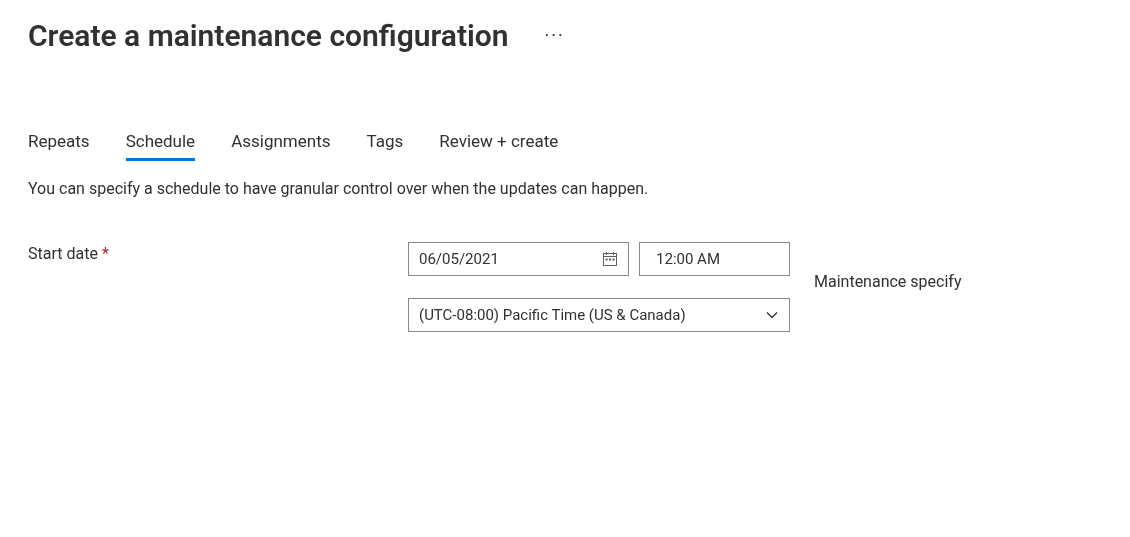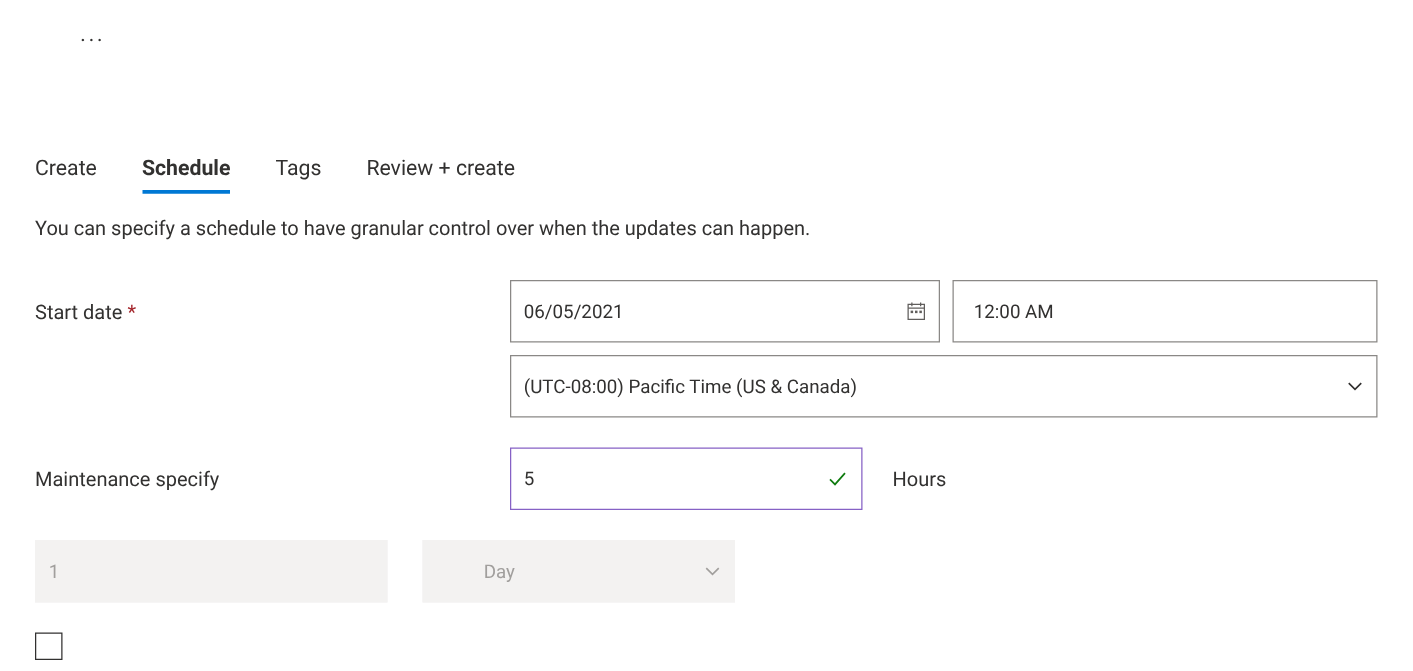--- a/index.html
+++ b/index.html
@@ -46,42 +46,41 @@
     margin-bottom: 20px;
   }
   .tab {
     font-size: 17px;
     color: #323130;
     padding: 6px 0 8px 0;
     cursor: pointer;
     position: relative;
   }
   .tab.active {
-    font-weight: 700;
+    font-weight: 400;
   }
   .tab.active::after {
     content: "";
     position: absolute;
     left: 0;
     right: 0;
     bottom: -2px;
     height: 3px;
     background: #0078d4;
   }
 
   .desc {
     font-size: 16px;
     margin: 3px 0 32px 0;
     color: #323130;
   }
 
   
   .form {
     display: flex;
-    flex-direction: column;
     gap: 24px;
   }
   .row {
     display: flex;
     align-items: center;
   }
   .label-col {
     flex: 0 0 380px;
     font-size: 16px;
     color: #323130;
@@ -91,30 +90,31 @@
     margin-left: 4px;
   }
   .field-col {
     flex: 1 1 auto;
     display: flex;
     align-items: center;
     gap: 10px;
   }
 
   .inputbox {
-    height: 50px;
+    height: 34px;
     border: 1px solid #8a8886;
     background: #ffffff;
     font-size: 15px;
     color: #323130;
     padding: 0 10px;
     box-sizing: border-box;
     display: flex;
     align-items: center;
     position: relative;
+    margin-top: 12px;
   }
   .inputbox input {
     border: none;
     outline: none;
     font-size: 15px;
     font-family: inherit;
     color: #323130;
     background: transparent;
     width: 100%;
     padding: 0;
@@ -183,26 +183,28 @@
   .tz-row .field-col { width: 100%; }
   .tz-row .tz-select { max-width: 702px; gap: 25px; }
   .start-row .field-col { max-width: 702px; }
 
 </style>
 </head>
 <body>
 
 <div class="page">
   <div class="title-row">
+    <h1 class="page-title">Create a maintenance configuration</h1>
     <span class="more-btn">···</span>
   </div>
 
   <div class="tabs">
-    <div class="tab">Create</div>
+    <div class="tab">Repeats</div>
     <div class="tab active">Schedule</div>
+    <div class="tab">Assignments</div>
     <div class="tab">Tags</div>
     <div class="tab">Review + create</div>
   </div>
 
   <p class="desc">You can specify a schedule to have granular control over when the updates can happen.</p>
 
   <div class="form">
 
     <div>
       <div class="row start-row">

